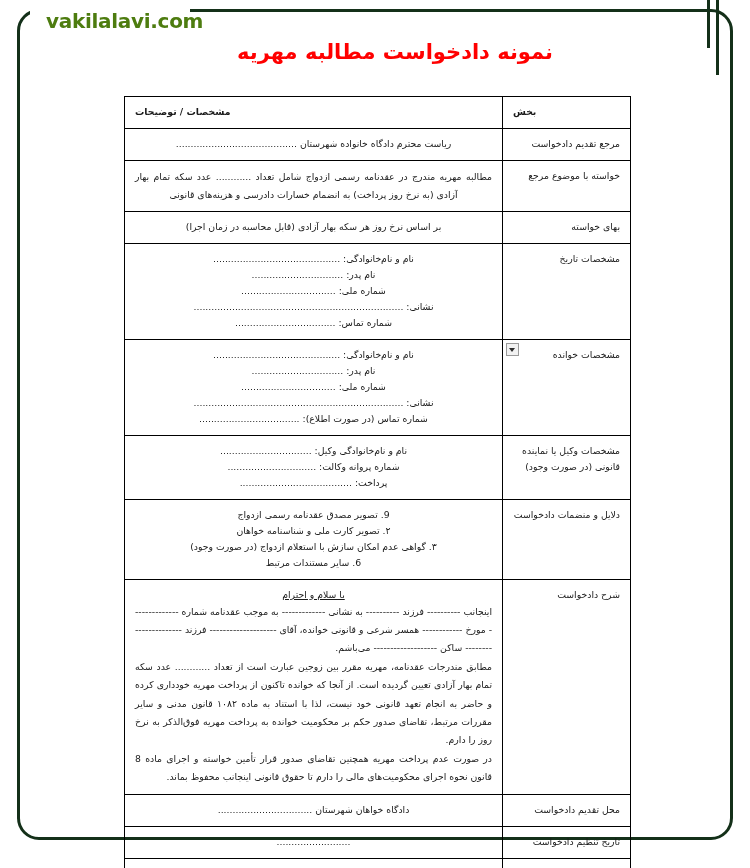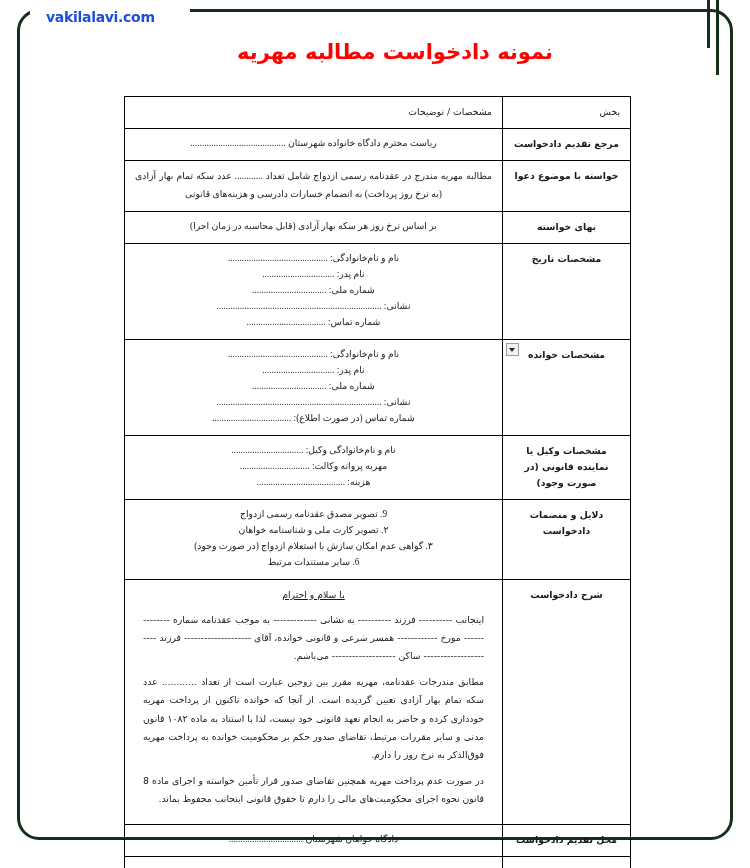--- a/index.html
+++ b/index.html
@@ -44,24 +44,24 @@
     background: #143019;
   }
   #frame-tick-a { left: 707px; top: 0px;  height: 48px; }
   #frame-tick-b { left: 716px; top: 0px;  height: 75px; }
 
   
   #site-logo {
     position: absolute;
     left: 46px;
     top: 9px;
-    font-size: 14px;
+    font-size: 20px;
     font-weight: bold;
     letter-spacing: -0.3px;
-    color: #1d4ed8;
+    color: #4d7c0f;
     direction: ltr;
     font-family: "DejaVu Sans", "Liberation Sans", sans-serif;
   }
 
   #doc-title {
     position: absolute;
     top: 40px;
     left: 0;
     width: 750px;
     text-align: center;
@@ -87,57 +87,56 @@
     vertical-align: top;
     padding: 7px 10px 8px 10px;
     font-size: 9.3px;
     line-height: 1.72;
     color: #1a1a1a;
   }
   .col-label { width: 128px; }
   .col-value { width: 378px; }
 
   td.cell-label {
-    text-align: center;
-    font-weight: bold;
+    text-align: right;
+    font-weight: normal;
     font-size: 9.4px;
     position: relative;
   }
   td.cell-value {
     text-align: center;
   }
   tr.head-row td {
-    font-weight: normal;
-    text-align: right;
+    font-weight: bold;
+    text-align: left;
     font-size: 10px;
     padding-top: 10px;
     padding-bottom: 10px;
   }
 
   
   .field-list {
     display: block;
     text-align: center;
-    font-family: Liberation Serif, serif;
   }
   .field-line {
     display: block;
     white-space: nowrap;
   }
   .justified {
     text-align: justify;
     text-align-last: center;
     line-height: 1.9;
   }
   .just-block {
     text-align: justify;
     text-align-last: right;
     line-height: 1.95;
   }
-  .para { display: block; margin: 8px; }
+  .para { display: block; margin: 0; }
   .para + .para { margin-top: 1px; }
   .centered-line { display: block; text-align: center; text-decoration: underline; }
 
   
   .dropdown-widget {
     position: absolute;
     top: 3px;
     left: 3px;
     width: 13px;
     height: 13px;
@@ -179,21 +178,21 @@
     </tr>
   <tr>
         <td class="cell-label"><span>مرجع تقدیم دادخواست</span></td>
         <td class="cell-value">
           <span class="field-list">
             <span class="field-line">ریاست محترم دادگاه خانواده شهرستان .........................................</span>
           </span>
         </td>
       </tr>
       <tr>
-        <td class="cell-label"><span>خواسته با موضوع دعوا</span></td>
+        <td class="cell-label"><span>خواسته با موضوع مرجع</span></td>
         <td class="cell-value">
           <span class="field-list">
             <span class="justified" style="display: block;">مطالبه مهریه مندرج در عقدنامه رسمی ازدواج شامل تعداد ............ عدد سکه تمام بهار آزادی (به نرخ روز پرداخت) به انضمام خسارات دادرسی و هزینه‌های قانونی</span>
           </span>
         </td>
       </tr>
       <tr>
         <td class="cell-label"><span>بهای خواسته</span></td>
         <td class="cell-value">
           <span class="field-list">
@@ -225,22 +224,22 @@
             <span class="field-line">نشانی: .......................................................................</span>
             <span class="field-line">شماره تماس (در صورت اطلاع): ..................................</span>
           </span>
         </td>
       </tr>
       <tr>
         <td class="cell-label"><span>مشخصات وکیل یا نماینده قانونی (در صورت وجود)</span></td>
         <td class="cell-value">
           <span class="field-list">
             <span class="field-line">نام و نام‌خانوادگی وکیل: ...............................</span>
-            <span class="field-line">مهریه پروانه وکالت: ..............................</span>
-            <span class="field-line">هزینه: ......................................</span>
+            <span class="field-line">شماره پروانه وکالت: ..............................</span>
+            <span class="field-line">پرداخت: ......................................</span>
           </span>
         </td>
       </tr>
       <tr>
         <td class="cell-label"><span>دلایل و منضمات دادخواست</span></td>
         <td class="cell-value">
           <span class="field-list">
             <span class="field-line">9. تصویر مصدق عقدنامه رسمی ازدواج</span>
             <span class="field-line">۲. تصویر کارت ملی و شناسنامه خواهان</span>
             <span class="field-line">۳. گواهی عدم امکان سازش با استعلام ازدواج (در صورت وجود)</span>

